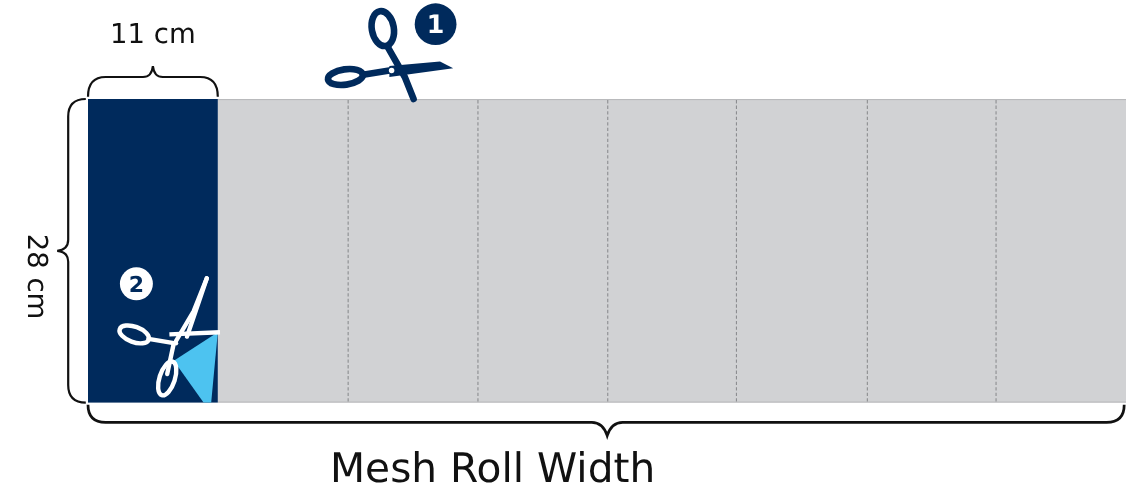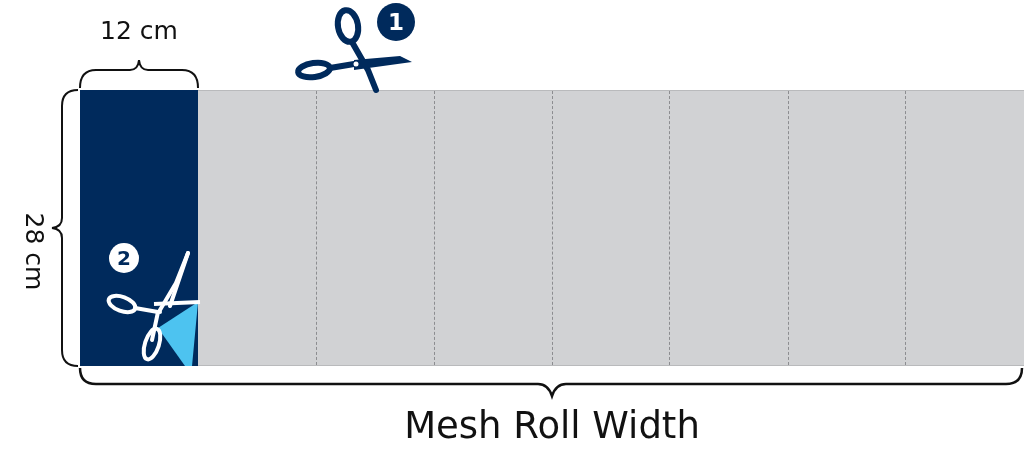--- a/index.html
+++ b/index.html
@@ -6,21 +6,21 @@
     body { width: 1024px; height: 457px; position: relative; overflow: hidden;
            font-family: "DejaVu Sans", "Liberation Sans", sans-serif; }
     .abs { position: absolute; }
     .strip { left: 198px; top: 90px; width: 826px; height: 276px; background: #d1d2d4;
              border-top: 1px solid #b9babc; border-bottom: 1px solid #b9babc; box-sizing: border-box; }
     .cutpiece { left: 80px; top: 90px; width: 118px; height: 276px; background: #002a5c; overflow: hidden; }
     .dash { position: absolute; top: 0; width: 0; height: 100%; border-left: 1.5px dashed #8c8d90; }
     .label-12 { left: 80px; top: 16px; width: 118px; text-align: center; font-size: 25px; color: #111; }
     .label-28 { left: 4px; top: 228px; width: 60px; text-align: center; font-size: 25px; color: #111;
                 transform: rotate(90deg); transform-origin: center center; white-space: nowrap; }
-    .label-width { left: 300px; top: 404px; width: 504px; text-align: center; font-size: 37px; color: #111; }
+    .label-width { left: 300px; top: 404px; width: 504px; text-align: left; font-size: 37px; color: #111; }
     svg { position: absolute; overflow: visible; }
   </style>
 </head>
 <body>
 
 <div class="abs strip">
   <div class="dash" style="left:118px"></div>
   <div class="dash" style="left:236px"></div>
   <div class="dash" style="left:354px"></div>
   <div class="dash" style="left:471px"></div>
@@ -64,21 +64,21 @@
     <ellipse cx="22" cy="58" rx="16" ry="7" transform="rotate(-8 22 58)"></ellipse>
     <path d="M38,56 L62,52"></path>
   </g>
   <polygon points="62,48 108,44 120,50 62,58" fill="#002a5c"></polygon>
   <circle cx="64" cy="52" r="2.5" fill="#ffffff"></circle>
 </svg>
 
 <svg width="1024" height="457" style="left:0;top:0">
   <path d="M80,88 Q80,70 96,70 L130,70 Q138,70 139,60 Q140,70 148,70 L182,70 Q198,70 198,88" fill="none" stroke="#111" stroke-width="2"></path>
 </svg>
-<div class="abs label-12">12 cm</div>
+<div class="abs label-12">11 cm</div>
 
 <svg width="1024" height="457" style="left:0;top:0">
   <path d="M78,90 Q62,90 62,106 L62,218 Q62,227 52,228 Q62,229 62,238 L62,350 Q62,366 78,366" fill="none" stroke="#111" stroke-width="2"></path>
 </svg>
 <div class="abs label-28">28 cm</div>
 
 <svg width="1024" height="457" style="left:0;top:0">
   <path d="M80,368 Q80,384 96,384 L538,384 Q548,384 552,396 Q556,384 566,384 L1006,384 Q1022,384 1022,368" fill="none" stroke="#111" stroke-width="2.5"></path>
 </svg>
 <div class="abs label-width">Mesh Roll Width</div>

